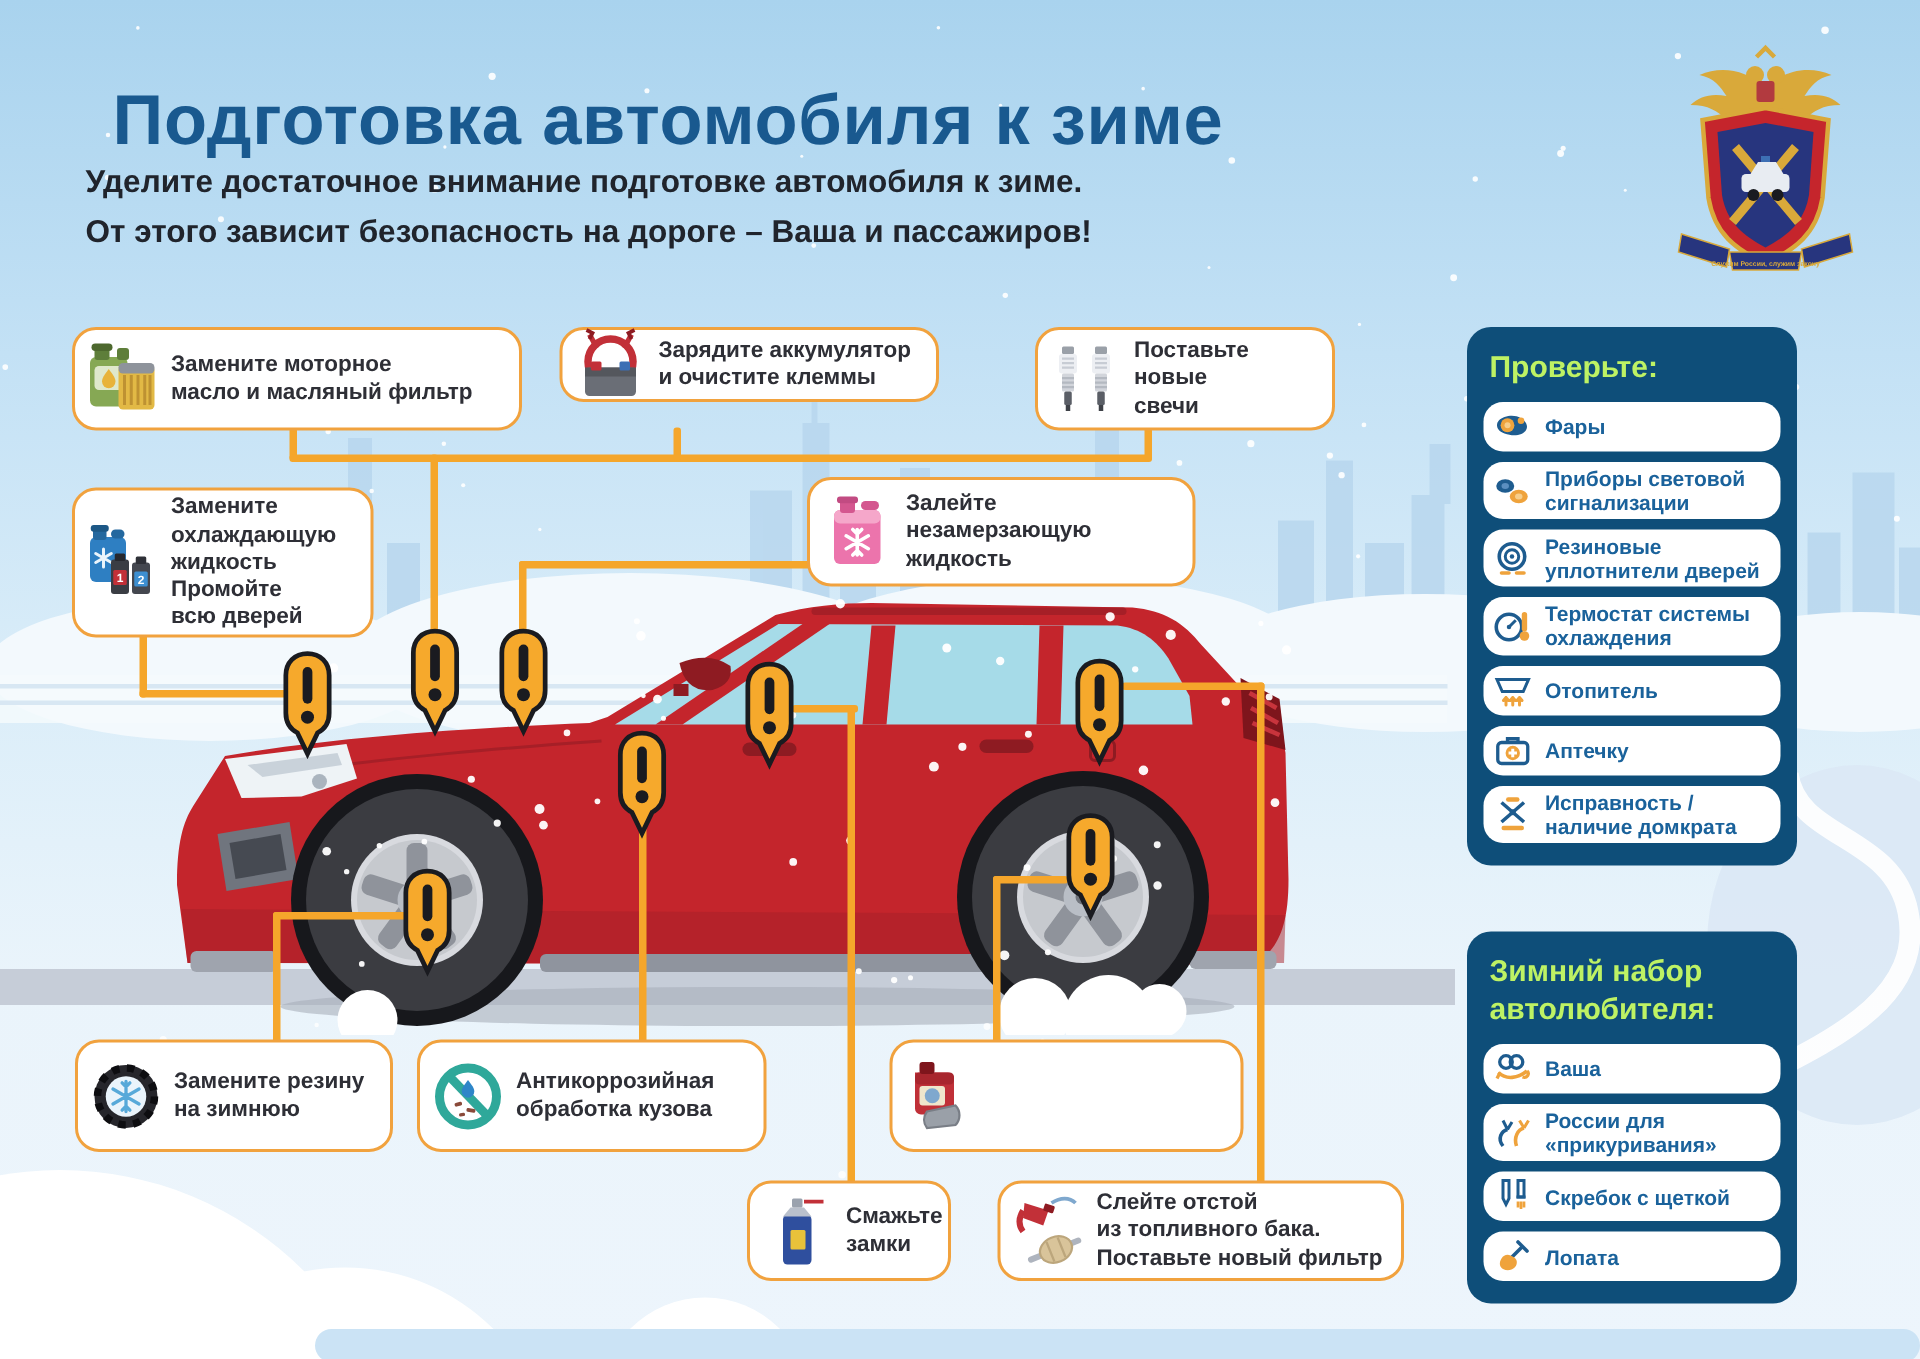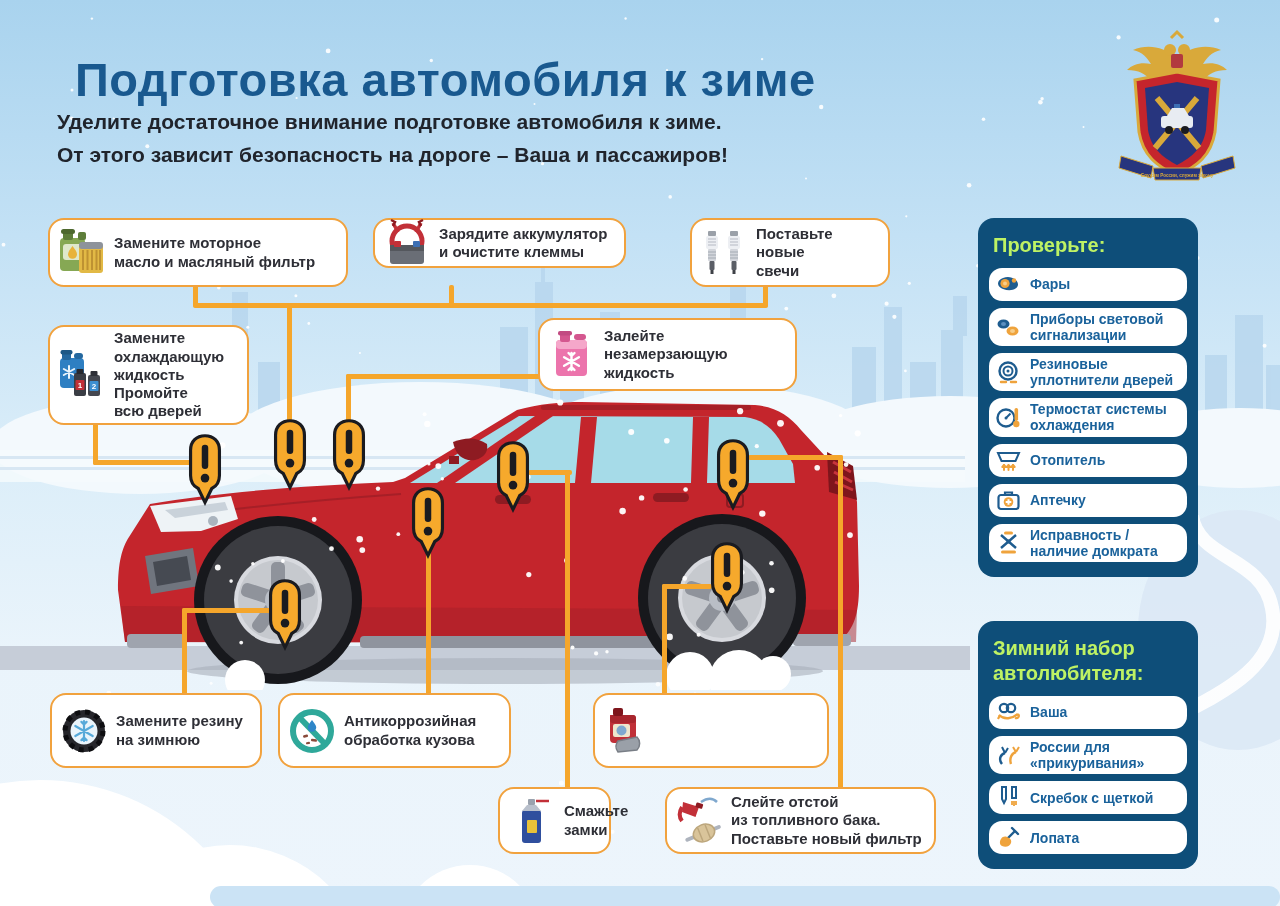--- a/index.html
+++ b/index.html
@@ -23,21 +23,21 @@
   .c-icon svg{width:46px;height:52px}
   .c-text{font-size:15px;font-weight:bold;color:#2E2F36;line-height:1.22;white-space:pre-line}
   .co-oil{left:48px;top:218px;width:300px;height:69px}
   .co-battery{left:373px;top:218px;width:253px;height:50px}
   .co-plugs{left:690px;top:218px;width:200px;height:69px}
   .co-coolant{left:48px;top:325px;width:201px;height:100px}
   .co-washer{left:538px;top:318px;width:259px;height:73px}
   .co-tires{left:50px;top:693px;width:212px;height:75px}
   .co-anticorr{left:278px;top:693px;width:233px;height:75px}
   .co-brakes{left:593px;top:693px;width:236px;height:75px}
-  .co-locks{left:498px;top:787px;width:113px;height:67px}
+  .co-locks{left:498px;top:787px;width:136px;height:67px}
   .co-fuel{left:665px;top:787px;width:271px;height:67px}
   .panel{position:absolute;left:978px;width:220px;background:#0E4E79;border-radius:16px;
     padding:14px 11px 8px;box-sizing:border-box;z-index:6}
   #check-panel{top:218px}
   #kit-panel{top:621px}
   .panel-title{color:#bef264;font-size:20px;font-weight:bold;margin:1px 0 10px 4px;
     line-height:1.25;white-space:pre-line}
   .pill{background:#fff;border-radius:13px;display:flex;align-items:center;gap:8px;
     padding:3px 6px;margin-bottom:7px;min-height:25px}
   .p-icon{flex:0 0 27px;height:27px;display:flex;align-items:center;justify-content:center}

